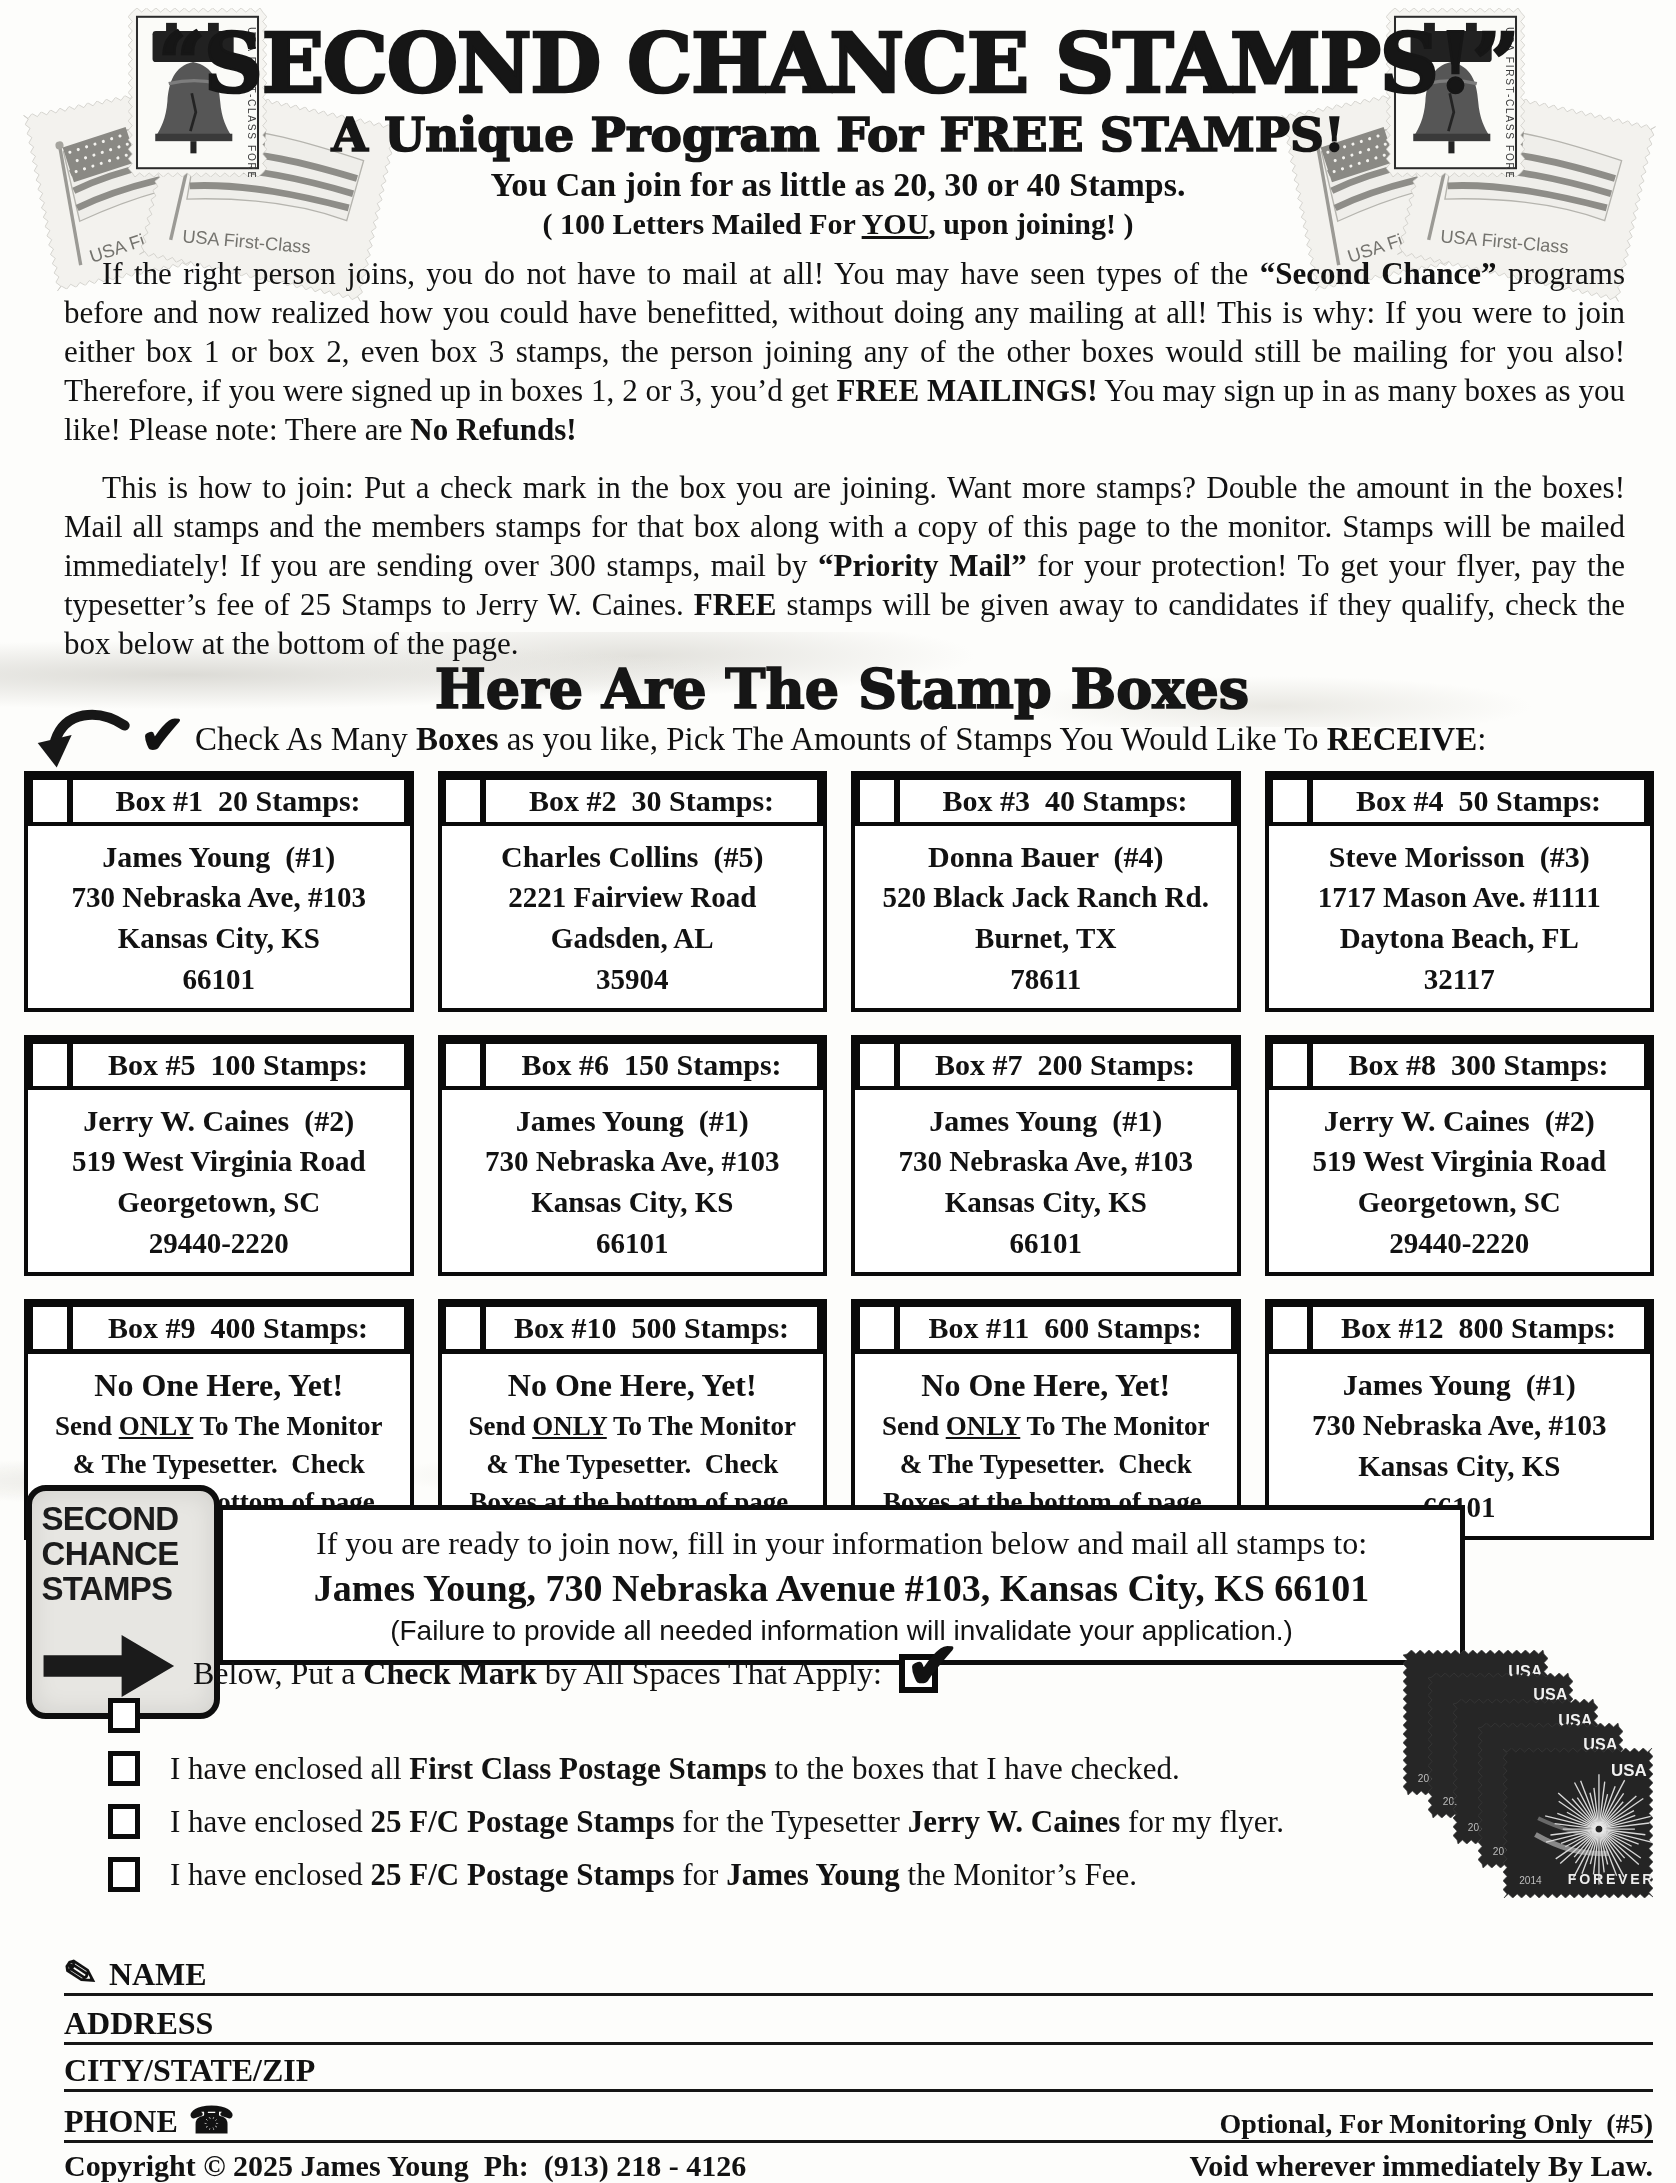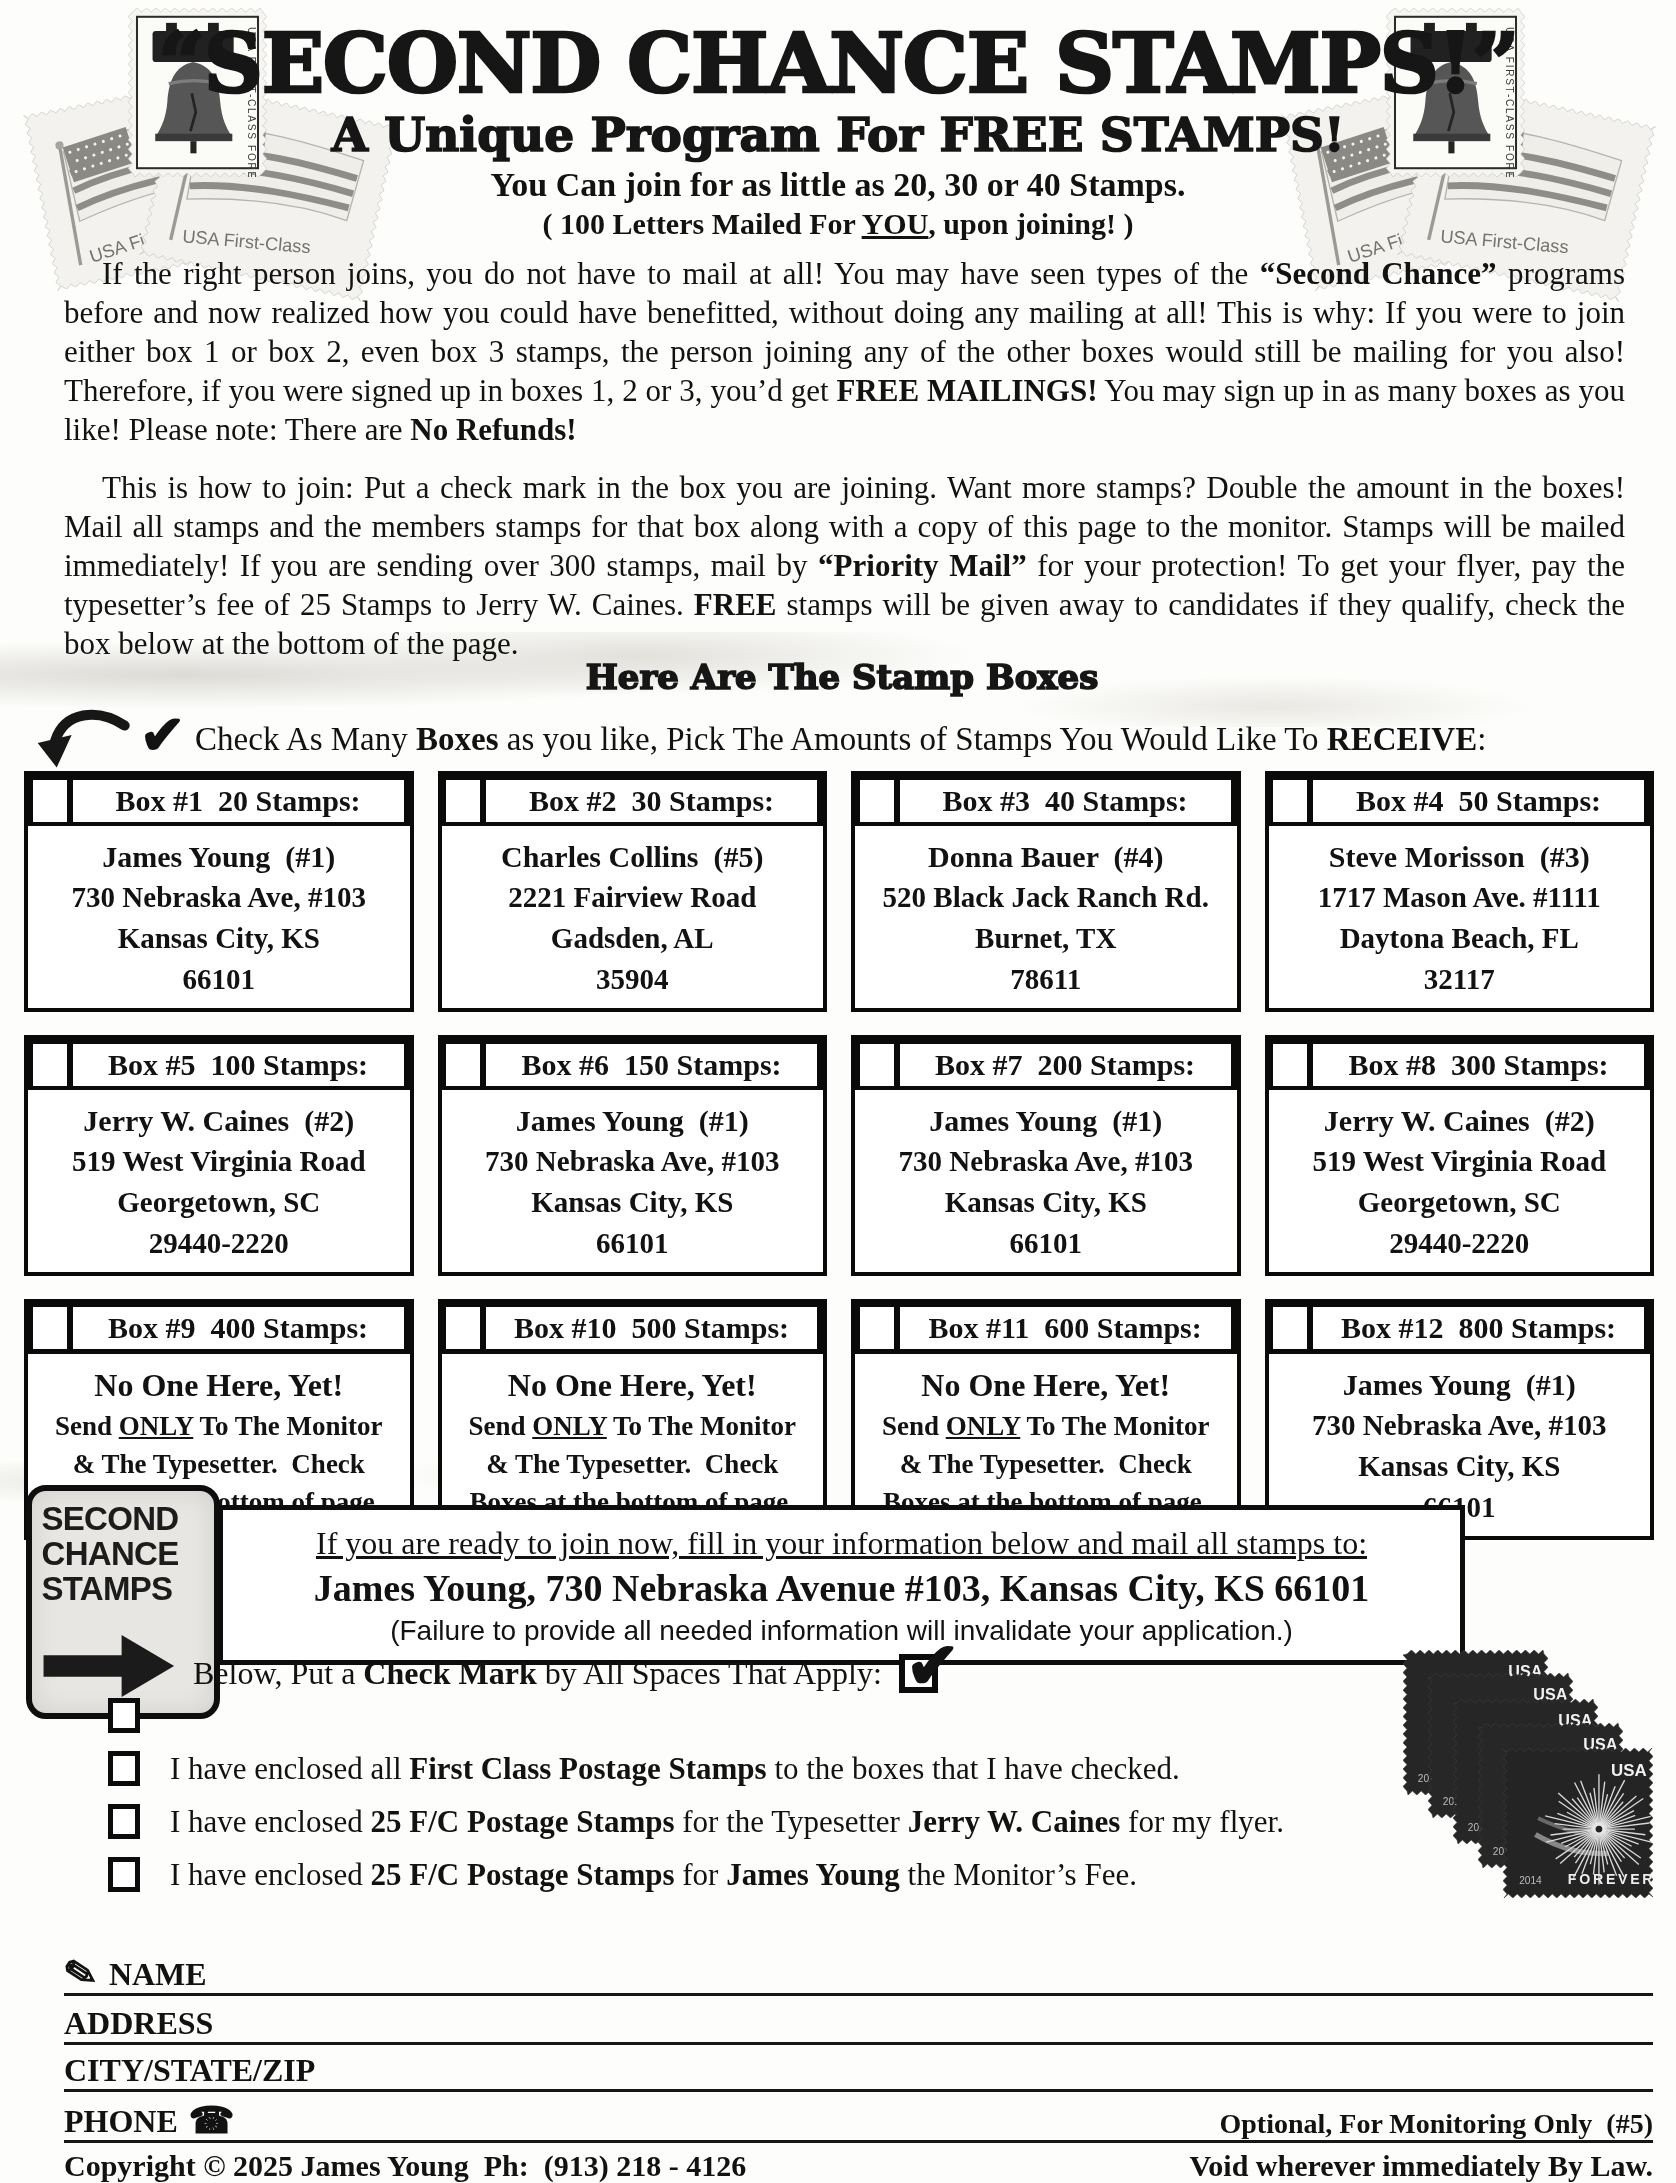--- a/index.html
+++ b/index.html
@@ -39,21 +39,21 @@
       radial-gradient(28% 58% at 38% 25%, #e2e1dc 0%, rgba(0,0,0,0) 72%),
       radial-gradient(22% 45% at 76% 78%, #e9e8e3 0%, rgba(0,0,0,0) 70%);
   }
   .tornB { left:0; top:1452px; width:70%; height:58px;
     background:
       radial-gradient(30% 60% at 12% 50%, #e3e2dd 0%, rgba(0,0,0,0) 70%),
       radial-gradient(26% 55% at 52% 40%, #e8e7e2 0%, rgba(0,0,0,0) 72%);
   }
 
   
-  .boxes-heading { top:657px; font-size:34px;margin-left:8px; -webkit-text-stroke:1.7px #161616; }
+  .boxes-heading { top:657px; font-size:54px;margin-left:8px; -webkit-text-stroke:1.7px #161616; }
   .check-line { left:35px; top:705px; right:41px; display:flex; align-items:center; gap:9.5px; font-size:33px; }
   .bigcheck { font-size:55px; font-weight:bold; line-height:1; transform:translateY(-4px); }
 
   .grid { left:24px; top:771px; width:1630px; display:grid;
           grid-template-columns:repeat(4,1fr); column-gap:24px; row-gap:23px; }
   .box { border:4.7px solid #0a0a0a; background:#fff; min-height:211px; }
   .box-header { display:flex; align-items:stretch; background:#0a0a0a; padding:4.7px 6px 4.7px 4.7px; gap:6px; }
   .box-check { width:34px; background:#fff; }
   .box-title { flex:1; background:#fff; text-align:center; font-weight:bold;
                font-size:30px; line-height:42px; white-space:pre; }
@@ -66,21 +66,21 @@
   
   .badge { left:26px; top:1485px; width:194px; height:234px; border:6px solid #0e0e0e;
            border-radius:20px; background:#e7e6e2; box-shadow:inset 0 0 26px rgba(0,0,0,.10);
            font-family:"Liberation Sans", sans-serif; font-weight:bold; color:#1c1c1c;
            font-size:33px; line-height:1.06; letter-spacing:-0.7px; padding:10.8px 0 0 9.5px; }
   .badge .arrow { position:absolute; left:10.8px; bottom:12px; }
 
   
   .join-box { left:218px; top:1505px; width:1247px; height:160px; border:5.4px solid #0d0d0d;
               background:#fff; text-align:center; }
-  .join-l1 { margin-top:15px; font-size:32px;text-decoration:underline; }
+  .join-l1 { margin-top:15px; font-size:32px; }
   .join-l2 { margin-top:4px; font-size:38px; font-weight:bold; }
   .join-l3 { margin-top:5.4px; font-size:28px; font-family:"Liberation Sans", sans-serif; }
 
   
   .apply-line { left:193px; top:1654px; display:flex; align-items:center; gap:17.6px; font-size:32px; }
   .checked-box { position:relative; width:39px; height:39px; border:6px solid #0b0b0b; background:#fff; }
   .checked-box .mark { position:absolute; top:-26px; left:0; font-size:65px; font-weight:bold; line-height:1; }
   .checklist { left:108px; top:1689px; width:1271px; }
   .chk-row { display:flex; align-items:center; height:53px; gap:30px; }
   .chk-box { width:32px; height:35px; border:5.4px solid #0b0b0b; background:#fff; flex:0 0 auto; }

